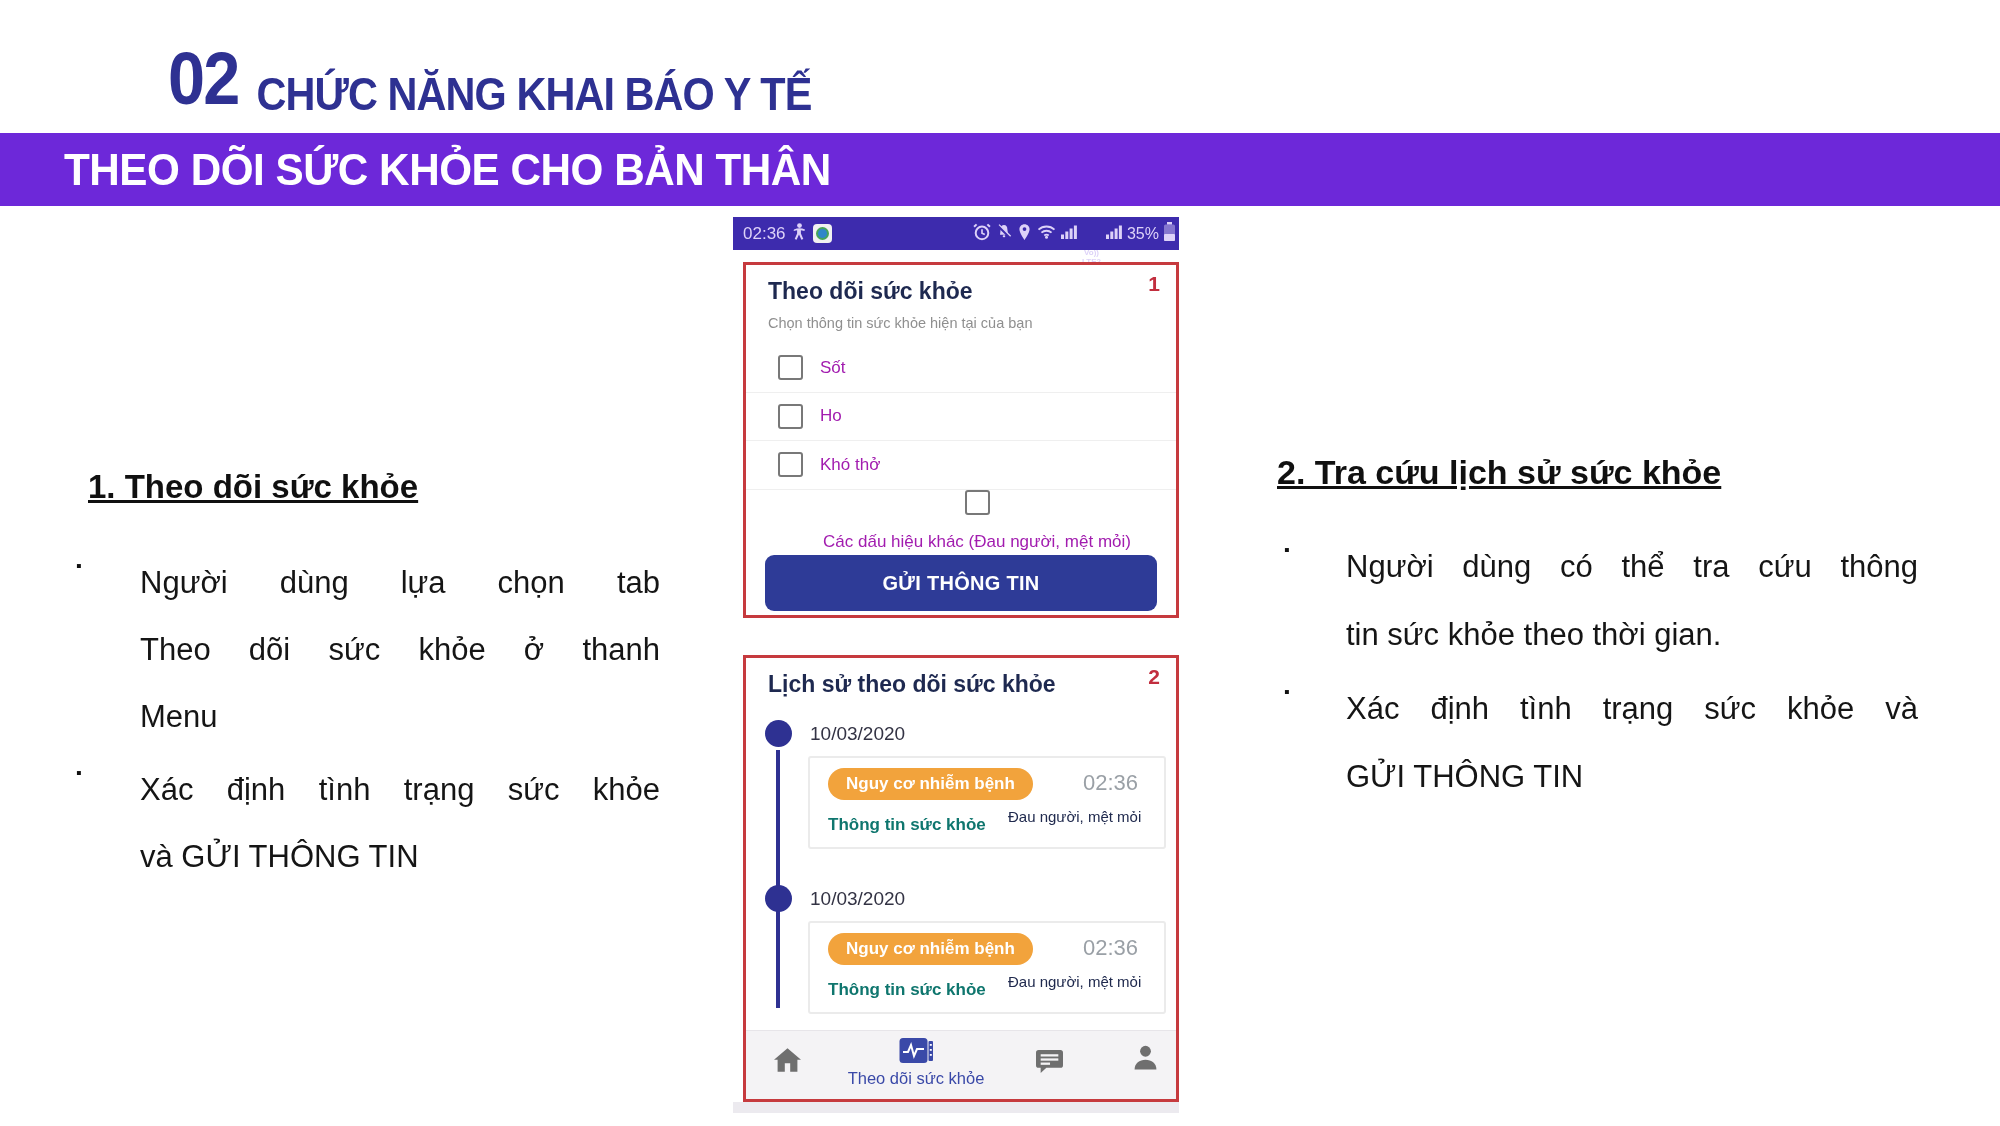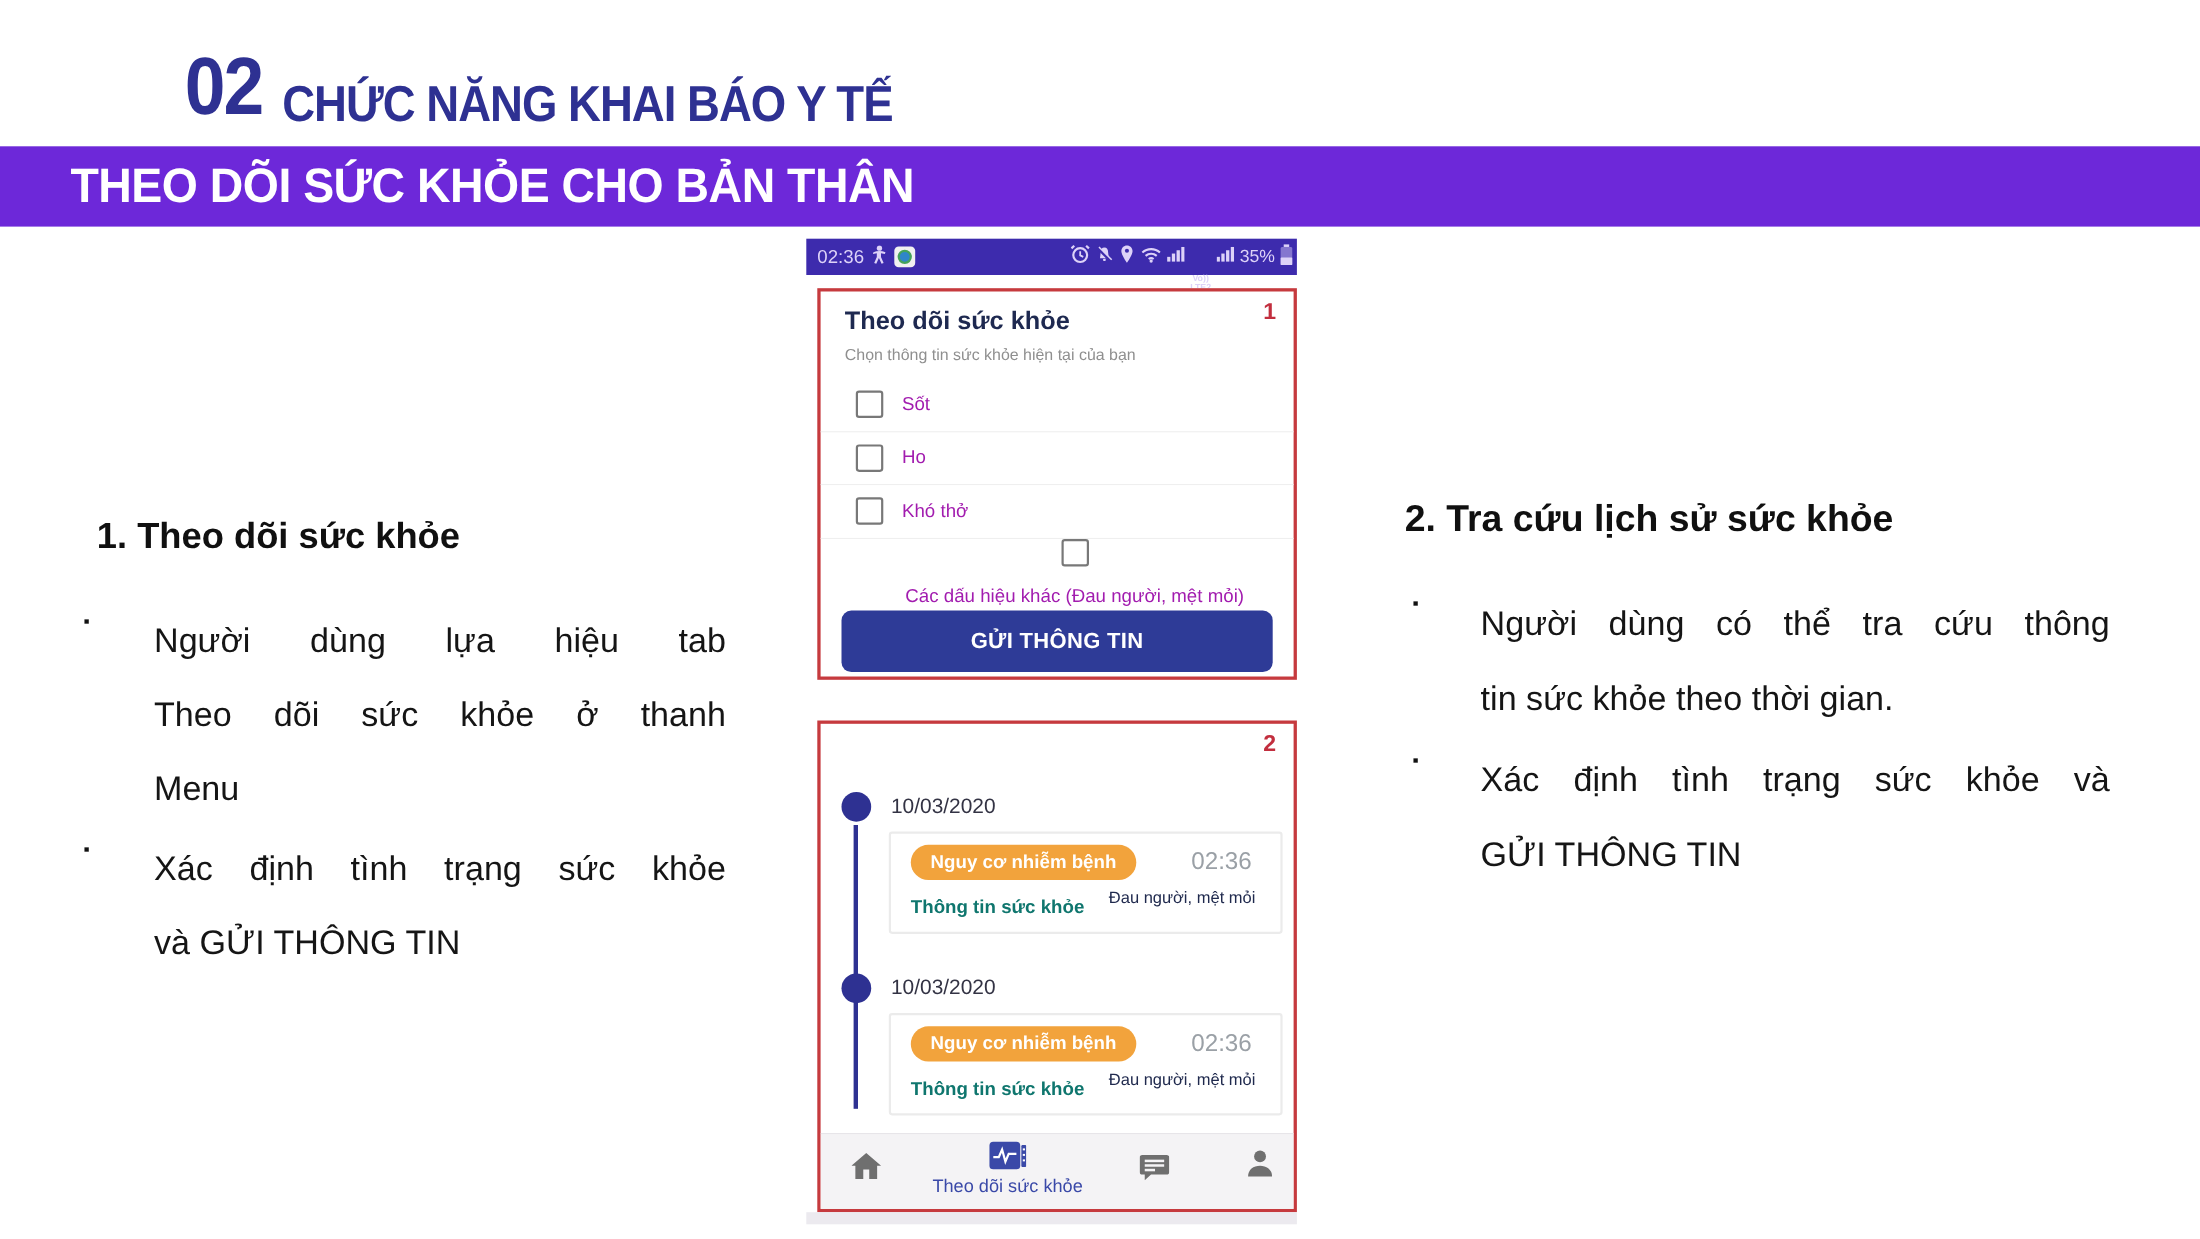--- a/index.html
+++ b/index.html
@@ -10,21 +10,21 @@
   .sec-head { position:absolute; left:168px; top:42px; display:flex; align-items:flex-start;
               color:#2e3192; transform:scaleX(0.9); transform-origin:left top; white-space:nowrap; }
   .sec-num  { font-size:74px; font-weight:bold; line-height:74px; letter-spacing:-2px; }
   .sec-title{ font-size:46px; font-weight:bold; margin:25px 0 0 20px; letter-spacing:-1px; }
   .banner { position:absolute; left:0; top:133px; width:2000px; height:73px; background:#6d28d9; }
   .banner-text { position:absolute; left:64px; top:50%; transform:translateY(-50%) scaleX(.96);
                  transform-origin:left center; color:#fff; font-size:44px; font-weight:bold;
                  letter-spacing:-0.5px; white-space:nowrap; }
 
   
-  .p-head { position:absolute; font-weight:bold; color:#101010; white-space:nowrap; }
+  .p-head { position:absolute; font-weight:bold; color:#101010; white-space:nowrap;text-decoration:underline; }
   .lp-head { left:88px; top:468px; font-size:33px; }
   .rp-head { left:1277px; top:453px; font-size:34px; }
   .bullets { position:absolute; }
   .lp-bullets { left:76px; top:549px; width:584px; }
   .rp-bullets { left:1284px; top:533px; width:634px; }
   .bullet { display:flex; }
   .bullet + .bullet { margin-top:6px; }
   .marker { width:64px; flex:none; font-size:16px; padding-top:8px; color:#111; }
   .rp-bullets .marker { width:62px; }
   .b-lines { flex:1; font-size:31px; color:#151515; }
@@ -98,21 +98,21 @@
   </div>
   <div class="banner">
     <div class="banner-text">THEO DÕI SỨC KHỎE CHO BẢN THÂN</div>
   </div>
 
   <div class="p-head lp-head">1.  Theo dõi sức khỏe</div>
   <div class="bullets lp-bullets">
     <div class="bullet">
       <span class="marker">▪</span>
       <div class="b-lines">
-        <div class="b-line j">Người dùng lựa hiệu tab</div>
+        <div class="b-line j">Người dùng lựa chọn tab</div>
         <div class="b-line j">Theo dõi sức khỏe ở thanh</div>
         <div class="b-line">Menu</div>
       </div>
     </div>
     <div class="bullet">
       <span class="marker">▪</span>
       <div class="b-lines">
         <div class="b-line j">Xác định tình trạng sức khỏe</div>
         <div class="b-line">và GỬI THÔNG TIN</div>
       </div>
@@ -234,20 +234,21 @@
         <div class="opt last">
           <span class="cbox"></span>
           <span class="opt-label">Các dấu hiệu khác (Đau người, mệt mỏi)</span>
         </div>
       </div>
       <div class="submit-btn">GỬI THÔNG TIN</div>
     </div>
 
     <div class="pcard c2">
       <div class="step-badge">2</div>
+      <div class="c-title">Lịch sử theo dõi sức khỏe</div>
       <div class="tl-line"></div>
 
       <div class="entry e1">
         <div class="dot"></div>
         <div class="e-date">10/03/2020</div>
         <div class="e-box">
           <span class="pill">Nguy cơ nhiễm bệnh</span>
           <span class="e-time">02:36</span>
           <span class="e-ilabel">Thông tin sức khỏe</span>
           <span class="e-ivalue">Đau người, mệt mỏi</span>

